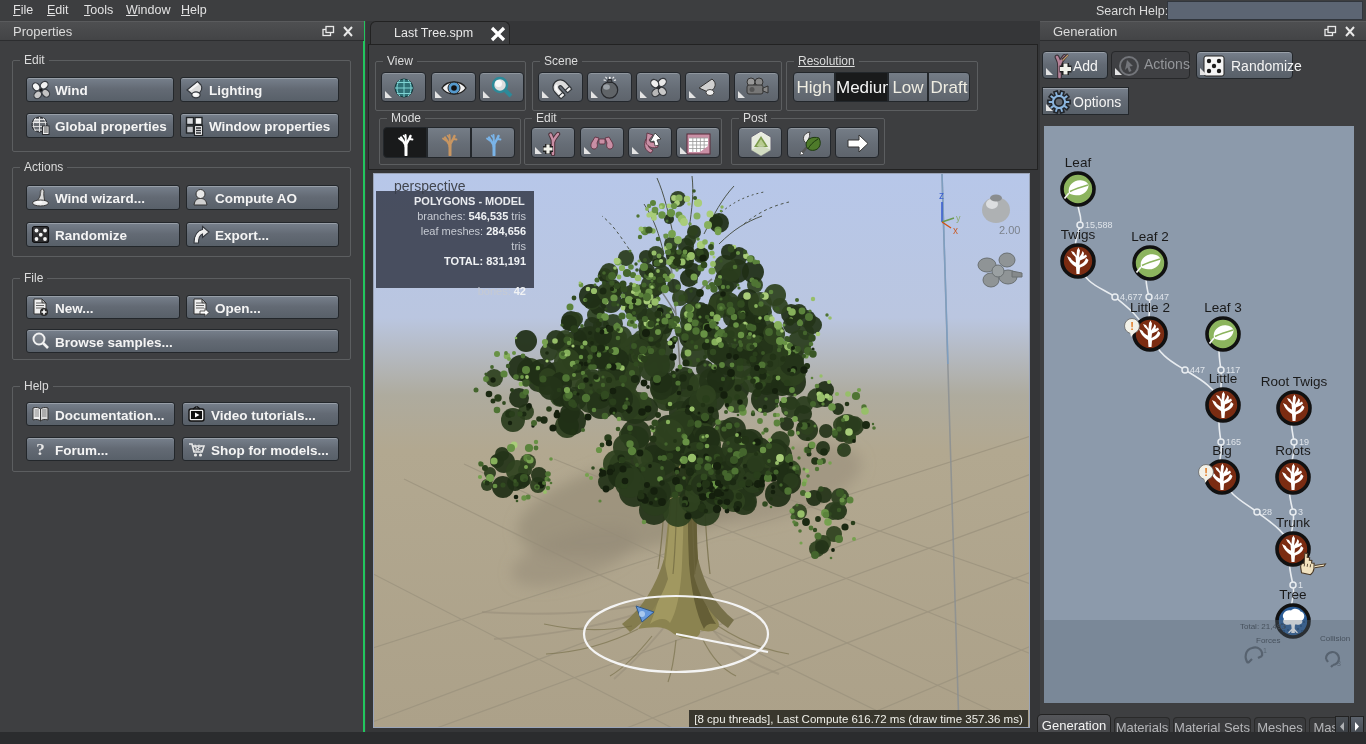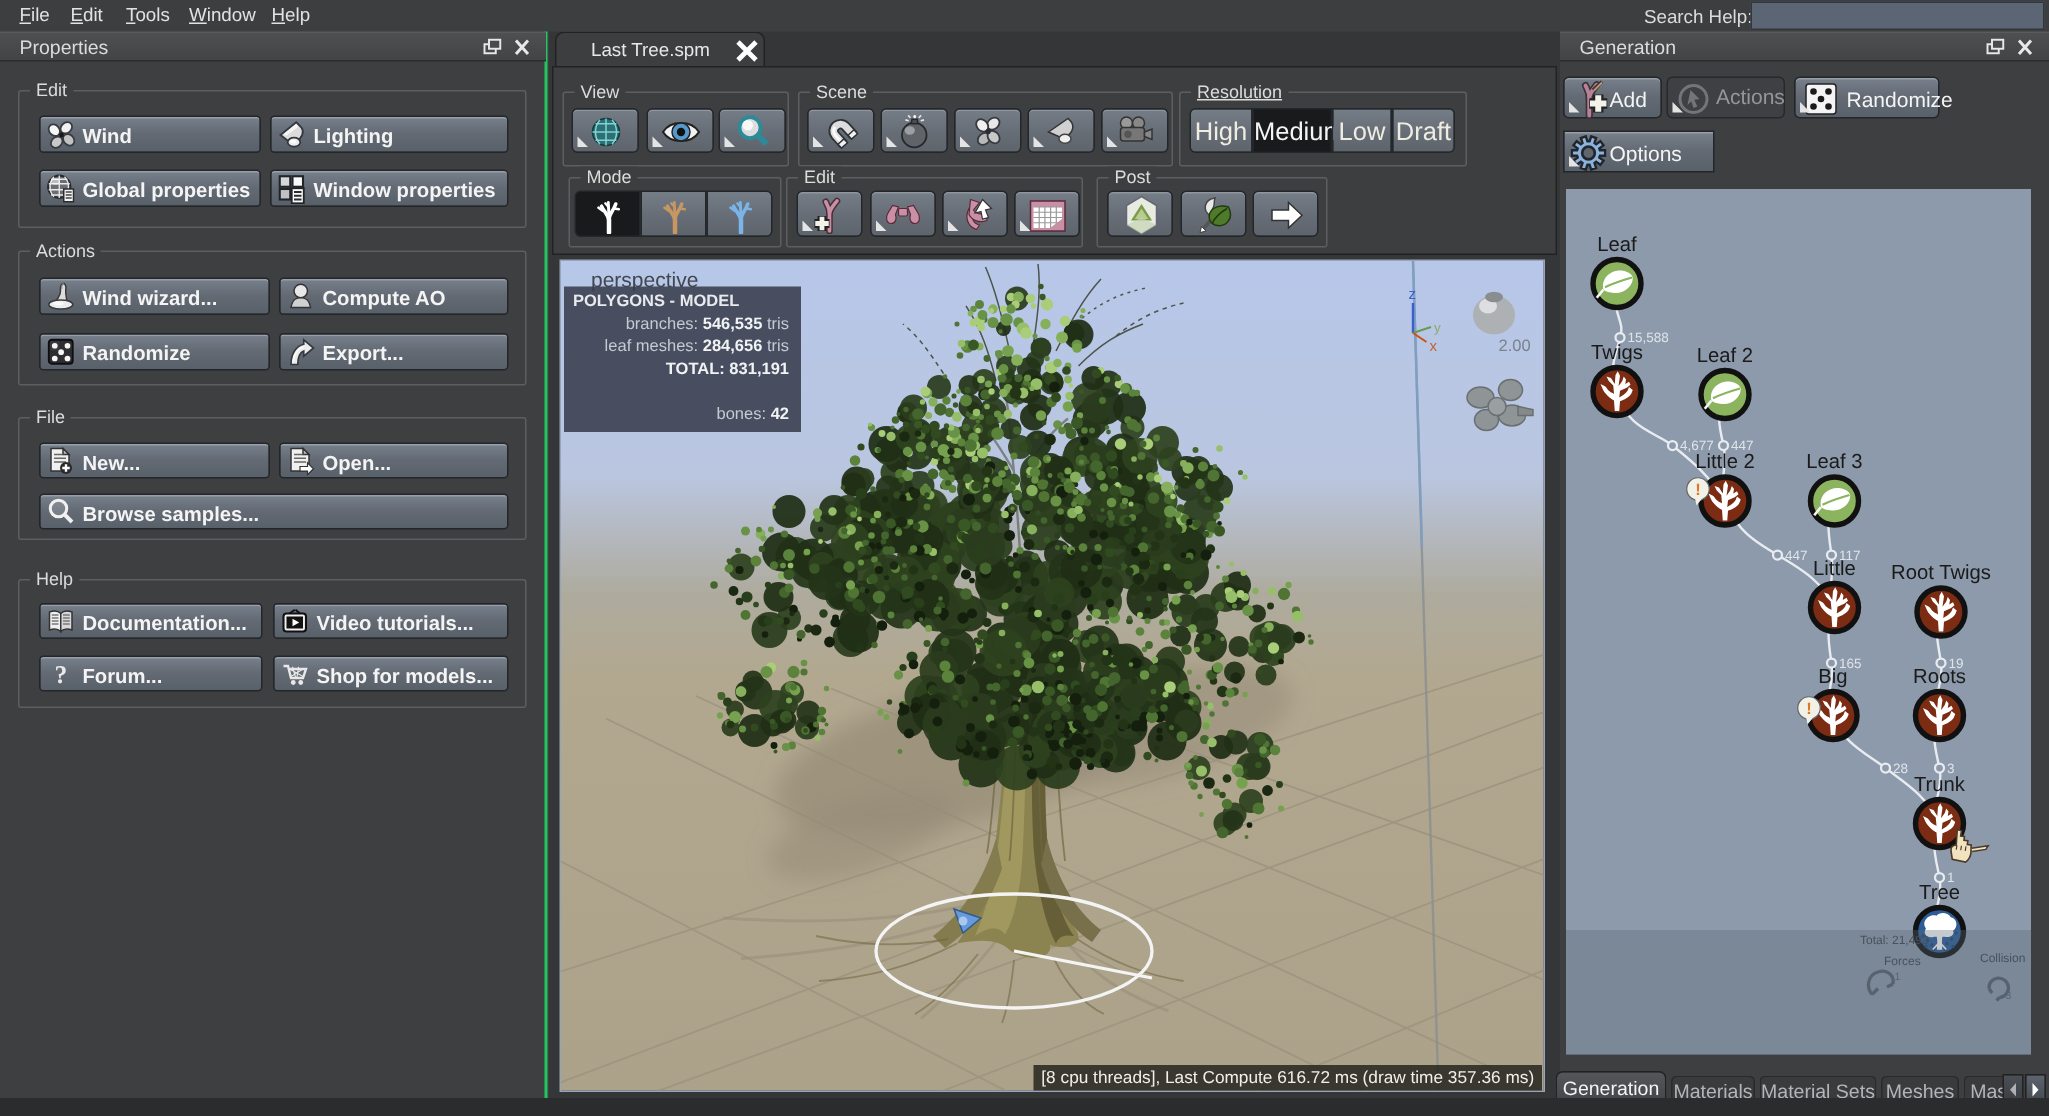--- a/index.html
+++ b/index.html
@@ -2030,21 +2030,21 @@
             <ellipse cx="9" cy="-11" rx="8" ry="7"></ellipse>
             <ellipse cx="-7" cy="9" rx="8" ry="7"></ellipse>
             <ellipse cx="10" cy="6" rx="9" ry="7"></ellipse>
             <circle cx="0" cy="0" r="6" fill="#9aa0a2"></circle>
             <path d="M14 0 L24 2 L24 6 L14 6 Z" fill="#85898b"></path>
         </g>
       </svg>
 
       <div class="abs" style="left:20px;top:4px;color:#42464e;font-size:14px;">perspective</div>
 
-      <div class="abs" style="left:2px;top:17px;width:158px;height:97px;background:rgba(56,62,76,0.88);color:#c6cad2;font-size:11px;">
+      <div class="abs" style="left:2px;top:17px;width:158px;height:97px;background:rgba(56,62,76,0.88);color:#c6cad2;font-size:11px;padding-left:32px;">
         <div style="padding:4px 6px 2px 6px;color:#e8eaee;font-weight:bold;font-size:11px;">POLYGONS - MODEL</div>
         <div style="text-align:right;padding-right:8px;line-height:15px;">
           <div>branches: <b style="color:#f0f2f4">546,535</b> tris</div>
           <div>leaf meshes: <b style="color:#f0f2f4">284,656</b> tris</div>
           <div><b style="color:#f0f2f4">TOTAL: 831,191</b></div>
           <div>&nbsp;</div>
           <div>bones: <b style="color:#f0f2f4">42</b></div>
         </div>
       </div>
 
@@ -2096,21 +2096,21 @@
             <g fill="#1a1a1a">
               <circle cx="6" cy="6" r="2.2"></circle>
               <circle cx="16" cy="6" r="2.2"></circle>
               <circle cx="11" cy="11" r="2.2"></circle>
               <circle cx="6" cy="16" r="2.2"></circle>
               <circle cx="16" cy="16" r="2.2"></circle>
             </g>
           </svg>
         <span class="tx" style="left:34px;top:3px;font-weight:normal;font-size:14px;">Randomize</span>
         </div>
-      <div class="bbtn corner" style="left:2px;top:66px;width:101px;height:28px;border-radius:0;">
+      <div class="bbtn corner" style="left:2px;top:66px;width:87px;height:28px;border-radius:0;">
         <svg class="abs" style="left:4px;top:2px" width="24" height="24" viewBox="0 0 24 24">
             <path d="M23.1 10.2 L23.1 13.8 L19.6 13.8 L19.2 15.0 L22.0 17.1 L19.9 19.9 L17.1 17.9 L16.0 18.7 L17.1 22.0 L13.8 23.1 L12.7 19.8 L11.3 19.8 L10.2 23.1 L6.9 22.0 L8.0 18.7 L6.9 17.9 L4.1 19.9 L2.0 17.1 L4.8 15.0 L4.4 13.8 L0.9 13.8 L0.9 10.2 L4.4 10.2 L4.8 9.0 L2.0 6.9 L4.1 4.1 L6.9 6.1 L8.0 5.3 L6.9 2.0 L10.2 0.9 L11.3 4.2 L12.7 4.2 L13.8 0.9 L17.1 2.0 L16.0 5.3 L17.1 6.1 L19.9 4.1 L22.0 6.9 L19.2 9.0 L19.6 10.2 Z" fill="#8ab4dd" stroke="#22262c" stroke-width="1.6"></path>
             <circle cx="12" cy="12" r="4.2" fill="#60666e" stroke="#22262c" stroke-width="1.8"></circle>
           </svg>
         <span class="tx" style="left:30px;top:3px;font-weight:normal;font-size:14px;">Options</span>
         </div>
 
       <div class="abs" style="left:4px;top:105px;width:310px;height:577px;background:#8c9aab;">
         <svg width="310" height="577" viewBox="0 0 310 577">
 

